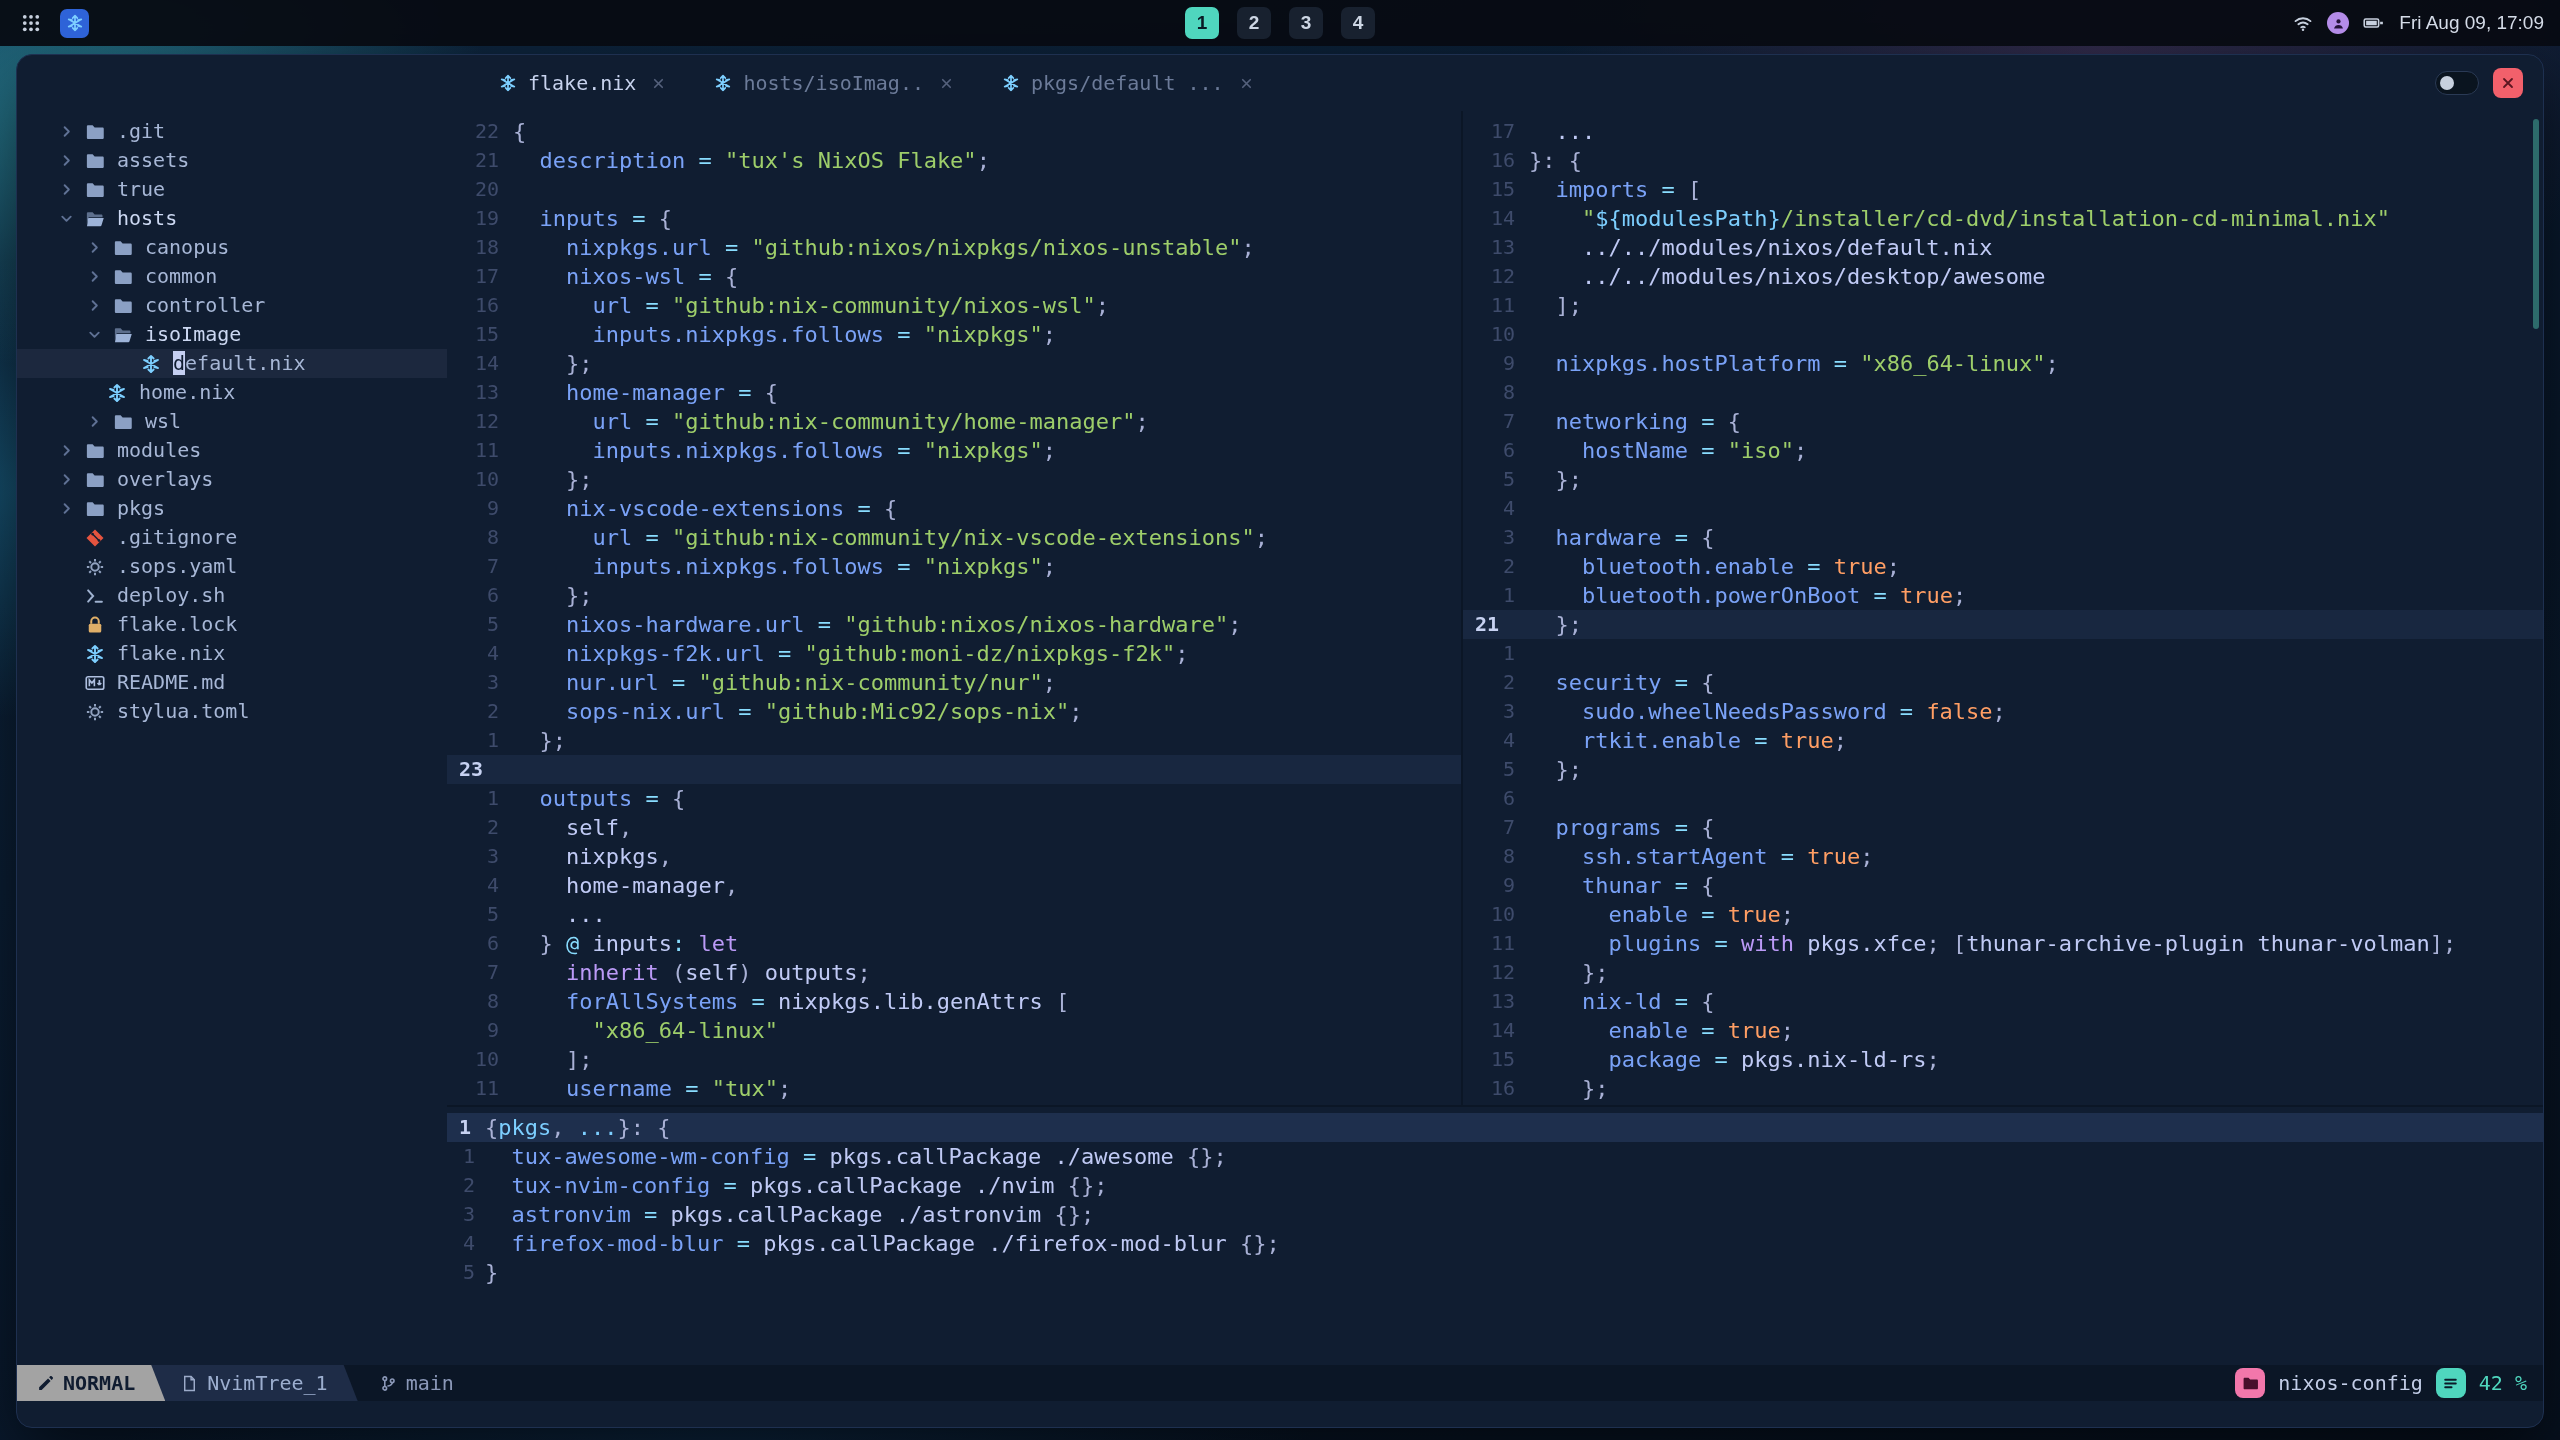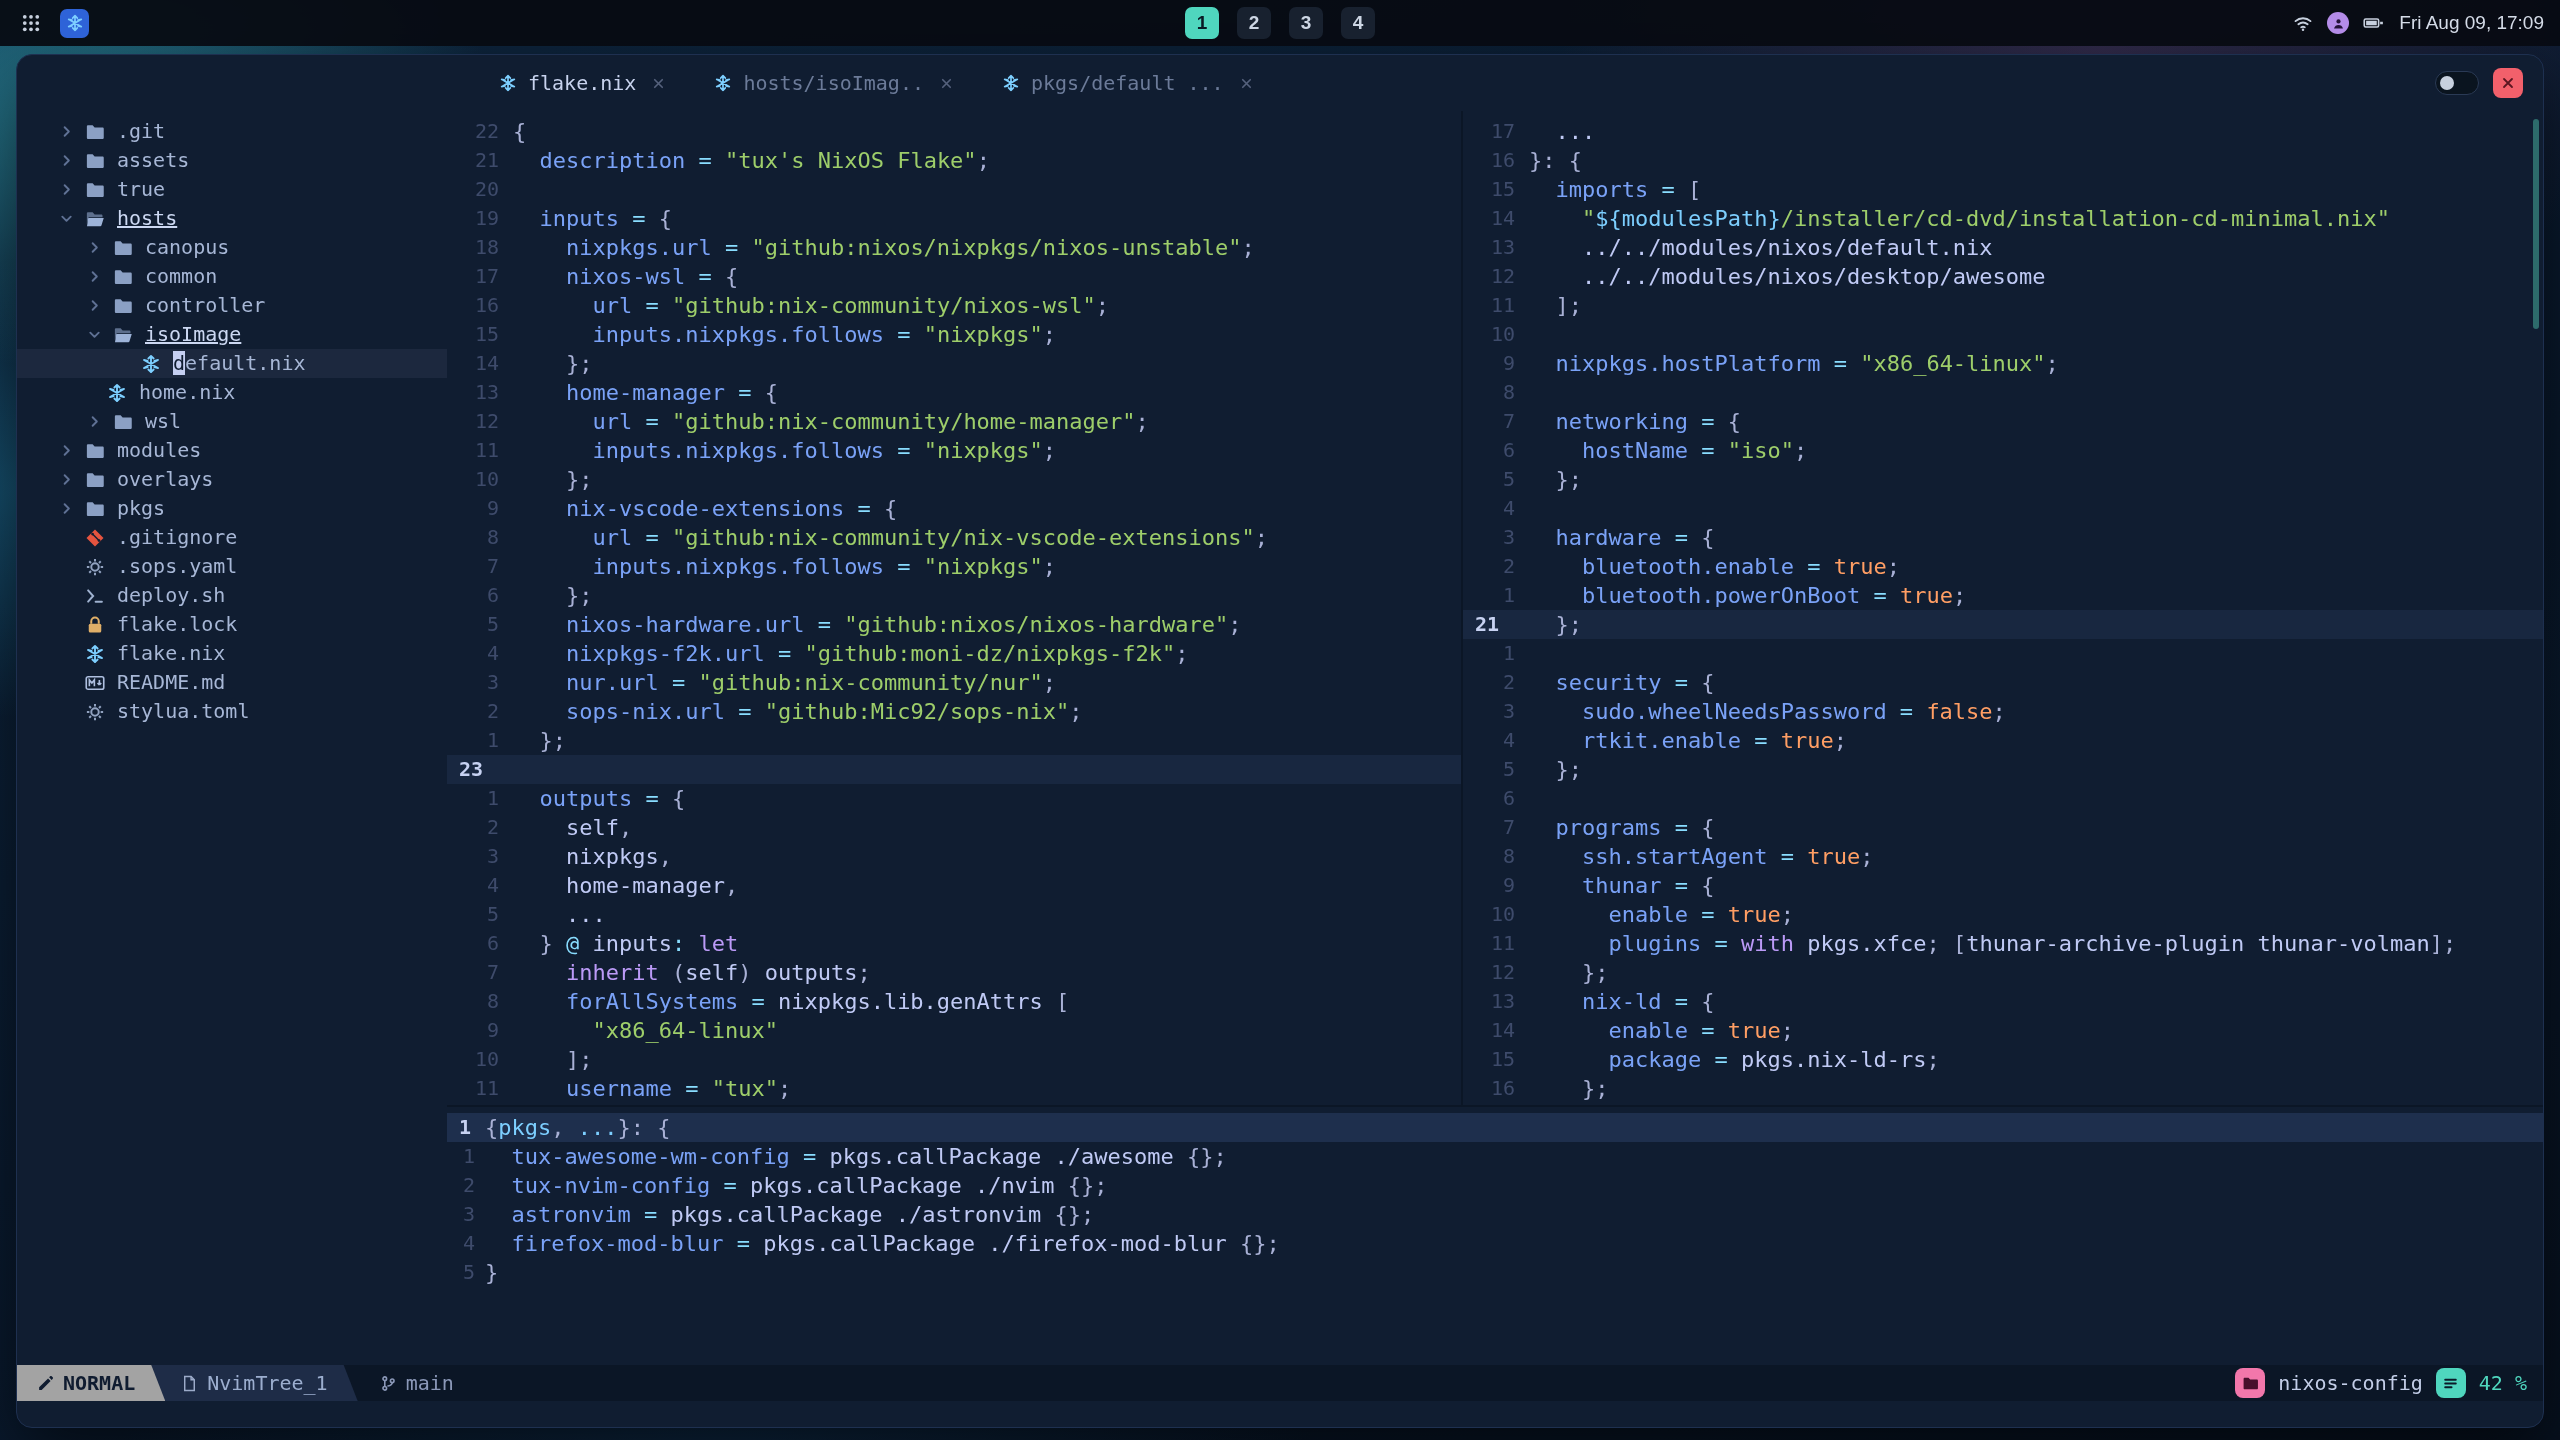--- a/index.html
+++ b/index.html
@@ -63,21 +63,21 @@
   .sidebar{width:430px;flex:none;padding-top:6px;overflow:hidden;
     font-family:"DejaVu Sans Mono",monospace;font-size:20px;line-height:29px;}
   .trow{display:flex;align-items:center;height:29px;color:#a7b7d6;cursor:pointer;white-space:nowrap;}
   .trow.cursor-row{background:rgba(192,202,245,.07);}
   .chev{width:26px;flex:none;color:#5f7194;display:flex;align-items:center;}
   .chev svg{width:15px;height:15px;}
   .chev.open svg{transform:rotate(90deg);}
   .ticon{width:30px;flex:none;display:flex;align-items:center;}
   .ticon svg{width:20px;height:20px;}
   .tlabel{margin-left:2px;}
-  .tlabel.open{color:#ccd8f2;text-decoration:underline;}
+  .tlabel.open{color:#ccd8f2;}
   .block-cursor{background:#c5cff2;color:#101d31;}
   .ic-folder{color:#8ba0c4;} .ic-folder-open{color:#9db3d8;} .ic-nix{color:#7dcfff;}
   .ic-git{color:#e5543f;} .ic-gear{color:#91a2c0;} .ic-shell{color:#9fb2d0;}
   .ic-lock{color:#e0af68;} .ic-markdown{color:#aebfe0;} .ic-doc{color:#9cabc9;}
   .ic-branch{color:#8b98b8;}
 
   
   .editors{flex:1;display:flex;flex-direction:column;min-width:0;}
   .toprow{height:994px;flex:none;display:flex;min-width:0;}
   .p-left{width:1014px;flex:none;}

